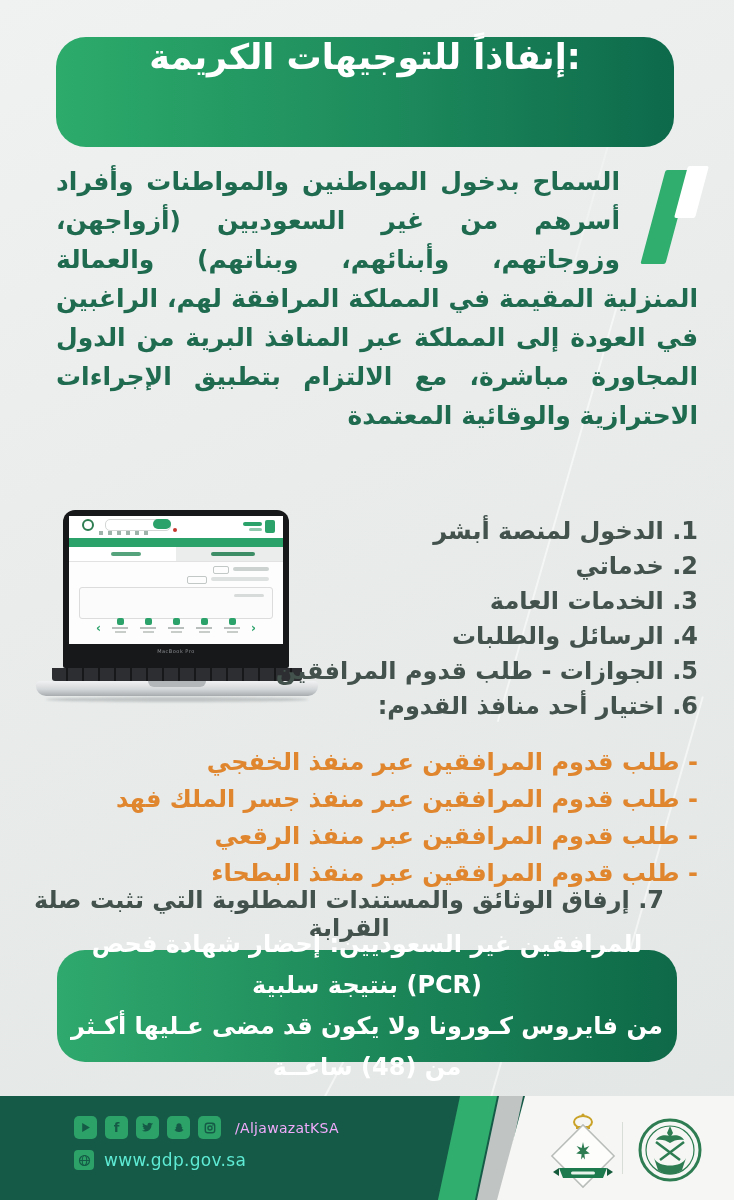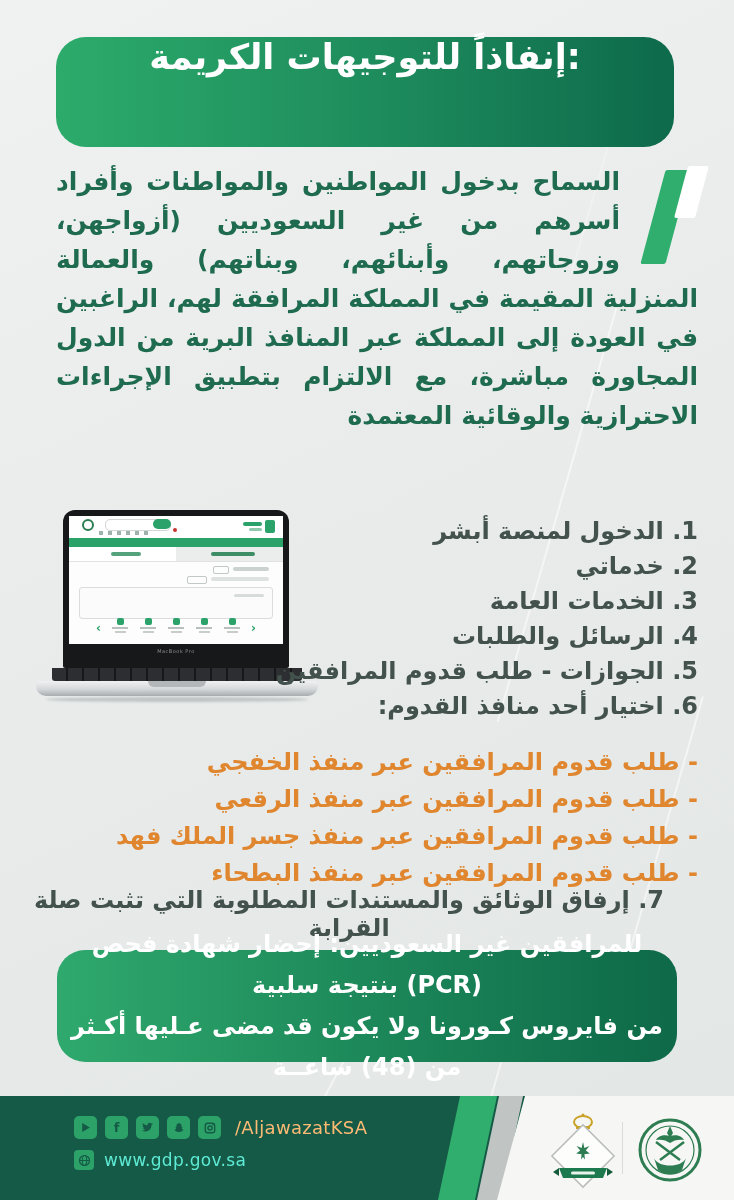--- a/index.html
+++ b/index.html
@@ -97,21 +97,21 @@
   .lap-shadow{position:absolute;left:10px;top:189px;width:262px;height:5px;background:rgba(120,125,128,.35);border-radius:50%;filter:blur(1px);}
 
   
   .footer{position:absolute;left:0;top:1096px;width:734px;height:104px;background:#155a46;}
   .f-stripe{position:absolute;left:449px;top:0;width:37px;height:104px;background:#2fae6d;transform:skewX(-12deg);}
   .f-gray{position:absolute;left:488px;top:0;width:24px;height:104px;background:#c0c4c3;transform:skewX(-12deg);}
   .f-white{position:absolute;left:497px;top:0;width:237px;height:104px;background:#f6f7f4;clip-path:polygon(28px 0,100% 0,100% 100%,0 100%);}
   .social-row{position:absolute;left:74px;top:20px;display:flex;align-items:center;gap:8px;}
   .s-icon{width:23px;height:23px;background:#2da268;border-radius:5px;display:flex;align-items:center;justify-content:center;color:#155a46;font-weight:bold;font-size:13px;}
   .s-icon svg{display:block;}
-  .handle{color:#fdba74;font-size:18px;margin-left:6px;letter-spacing:.3px;}
+  .handle{color:#f0abfc;font-size:14px;margin-left:6px;letter-spacing:.3px;}
   .web-row{position:absolute;left:74px;top:54px;display:flex;align-items:center;gap:10px;}
   .web-row .s-icon{width:20px;height:20px;border-radius:4px;}
   .website{color:#5eead4;font-size:17px;letter-spacing:.3px;}
   .f-divider{position:absolute;left:622px;top:1122px;width:1px;height:52px;background:#d9ddd8;z-index:3;}
   .logo-jawazat{position:absolute;left:549px;top:1110px;z-index:3;}
   .logo-moi{position:absolute;left:634px;top:1112px;z-index:3;}
 </style>
 </head>
 <body>
 
@@ -213,22 +213,22 @@
     <div class="step">1. الدخول لمنصة أبشر</div>
     <div class="step">2. خدماتي</div>
     <div class="step">3. الخدمات العامة</div>
     <div class="step">4. الرسائل والطلبات</div>
     <div class="step">5. الجوازات - طلب قدوم المرافقين</div>
     <div class="step">6. اختيار أحد منافذ القدوم:</div>
   </div>
 
   <div class="ports-list">
     <div class="port">- طلب قدوم المرافقين عبر منفذ الخفجي</div>
+    <div class="port">- طلب قدوم المرافقين عبر منفذ جسر الملك فهد</div>
     <div class="port">- طلب قدوم المرافقين عبر منفذ الرقعي</div>
-    <div class="port">- طلب قدوم المرافقين عبر منفذ جسر الملك فهد</div>
     <div class="port">- طلب قدوم المرافقين عبر منفذ البطحاء</div>
   </div>
 
   <div class="final-step">7. إرفاق الوثائق والمستندات المطلوبة التي تثبت صلة القرابة</div>
 
   <div class="pcr-box">
     <div>للمرافقين غير السعوديين: إحضار شهادة فحص (PCR) بنتيجة سلبية</div>
     <div>من فايروس كـورونا ولا يكون قد مضى عـليها أكـثر من (48) ساعــة</div>
   </div>
 

